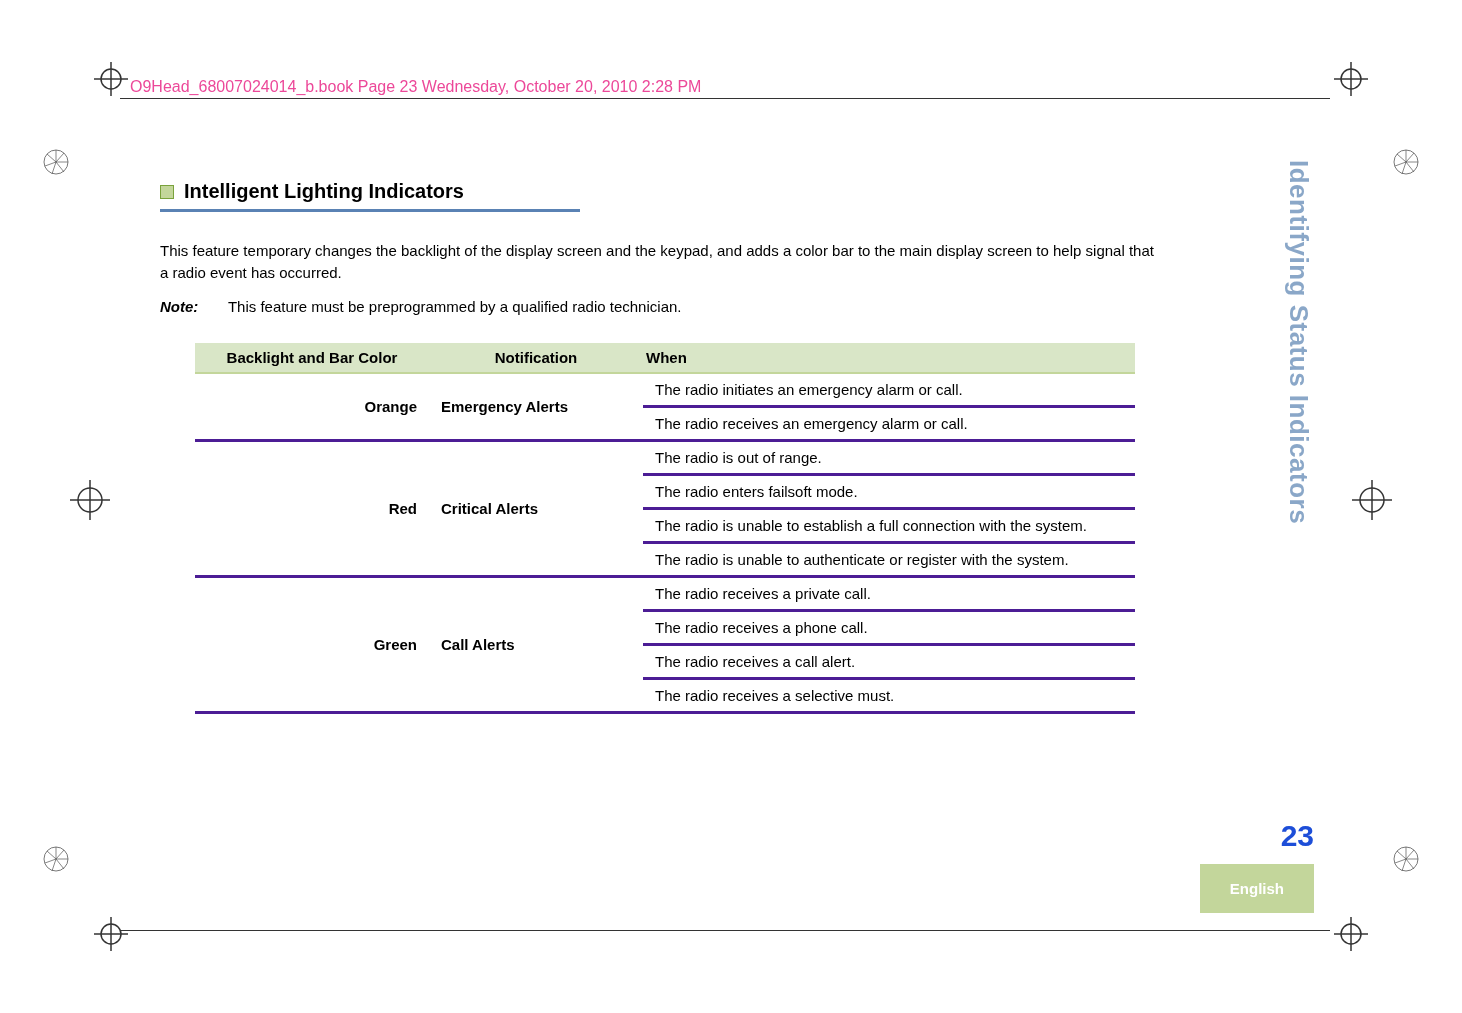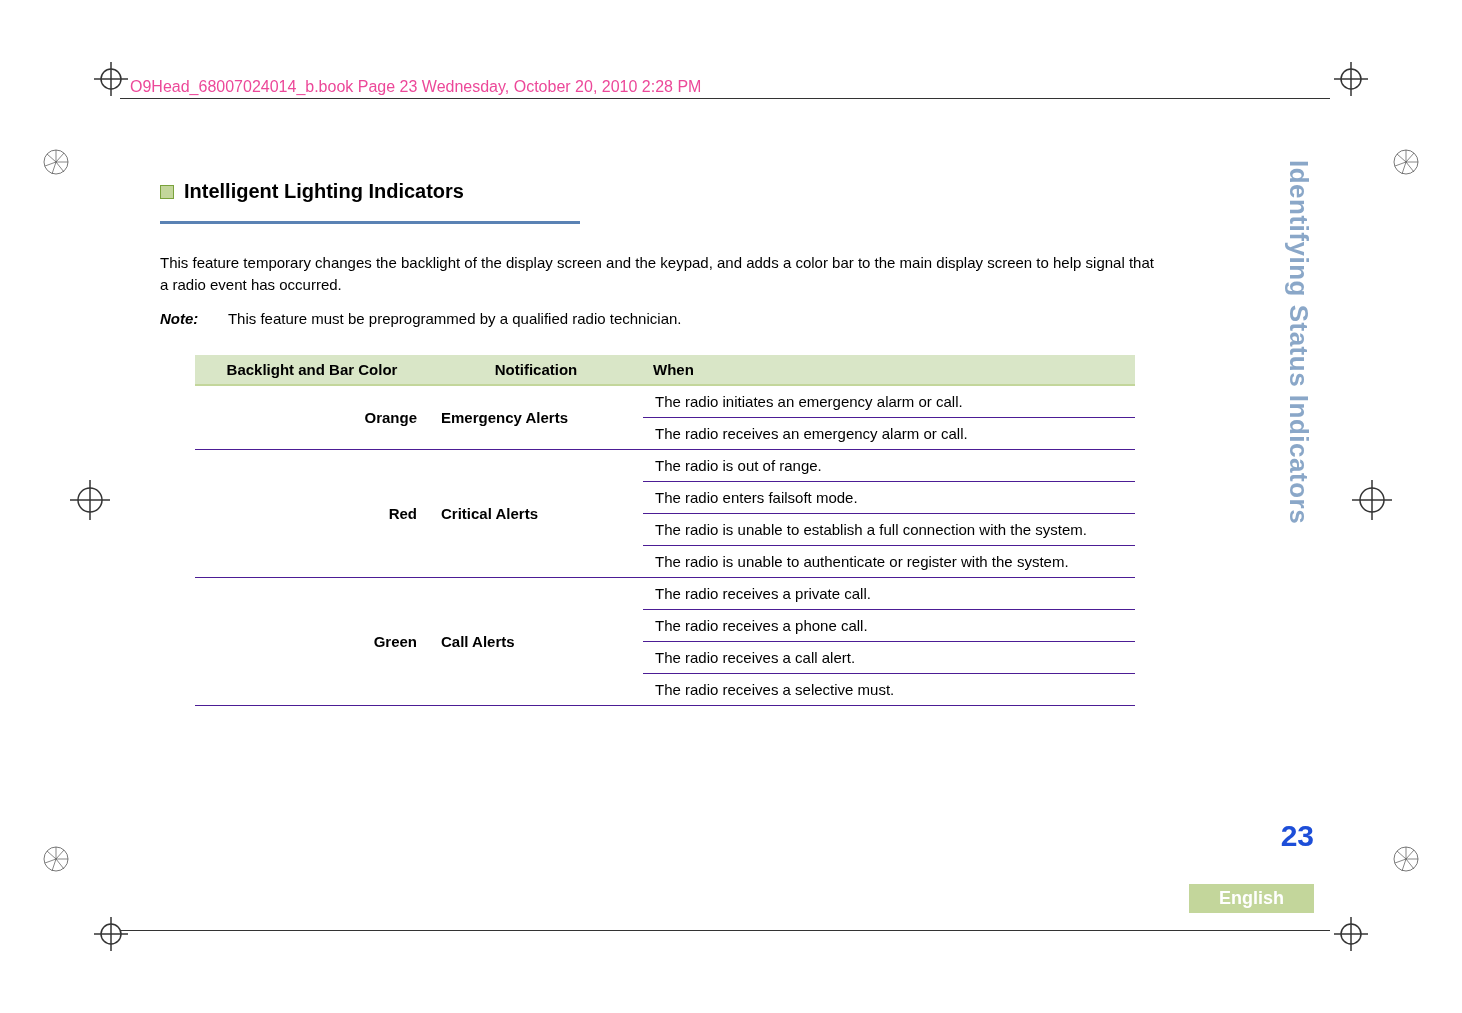--- a/index.html
+++ b/index.html
@@ -63,21 +63,21 @@
     position: absolute;
     top: 180px;
     left: 160px;
     width: 1010px;
   }
 
   .section-bar {
     display: flex;
     align-items: center;
     gap: 10px;
-    margin-bottom: 18px;
+    margin-bottom: 6px;
   }
   .section-bar .sq {
     width: 12px;
     height: 12px;
     background: #c3d69b;
     border: 1px solid #7aa23c;
   }
   .section-bar h2 {
     font-size: 20px;
     font-weight: bold;
@@ -111,28 +111,28 @@
   
   table {
     border-collapse: collapse;
     margin: 0 auto;
     width: 940px;
     font-size: 15px;
   }
   thead th {
     background: #d9e6c7;
     font-weight: bold;
-    padding: 6px 10px;
+    padding: 6px 3px;
     border-bottom: 2px solid #c3d69b;
     text-align: center;
   }
   thead th.when-col { text-align: left; }
   tbody td {
     padding: 7px 12px;
-    border-bottom: 1px solid #4c1d95;
+    border-bottom: 3px solid #4c1d95;
     vertical-align: middle;
   }
   tbody td.color-col { text-align: right; font-weight: bold; width: 210px; border-right: none; }
   tbody td.notif-col { width: 190px; font-weight: bold; }
   tbody td.when-col { text-align: left; }
 
   
   .side-tab {
     position: absolute;
     right: 148px;
@@ -152,24 +152,24 @@
     font-size: 30px;
     font-weight: bold;
     color: #1d4ed8;
   }
 
   .lang-box {
     position: absolute;
     right: 148px;
     bottom: 100px;
     background: #c3d69b;
-    padding: 4px 30px;
+    padding: 16px 30px;
     font-weight: bold;
     color: #fff;
-    font-size: 18px;
+    font-size: 15px;
   }
 
   .bottom-rule {
     position: absolute;
     bottom: 82px;
     left: 120px;
     width: 1210px;
     border-top: 1px solid #333;
   }
 

